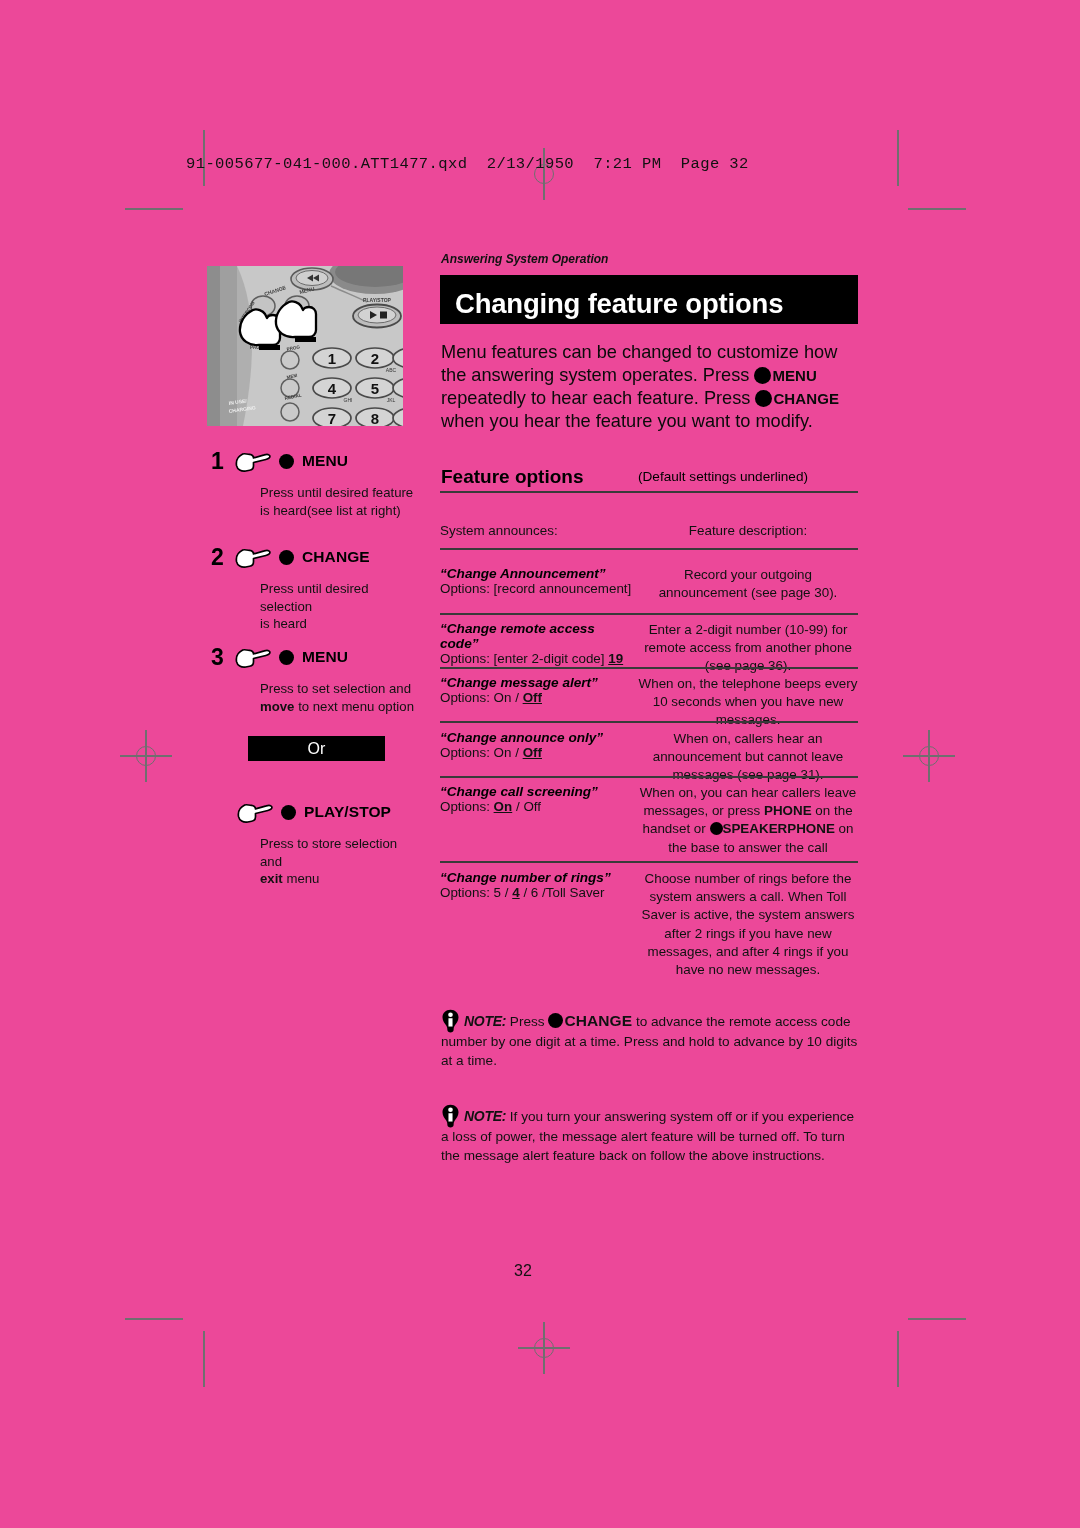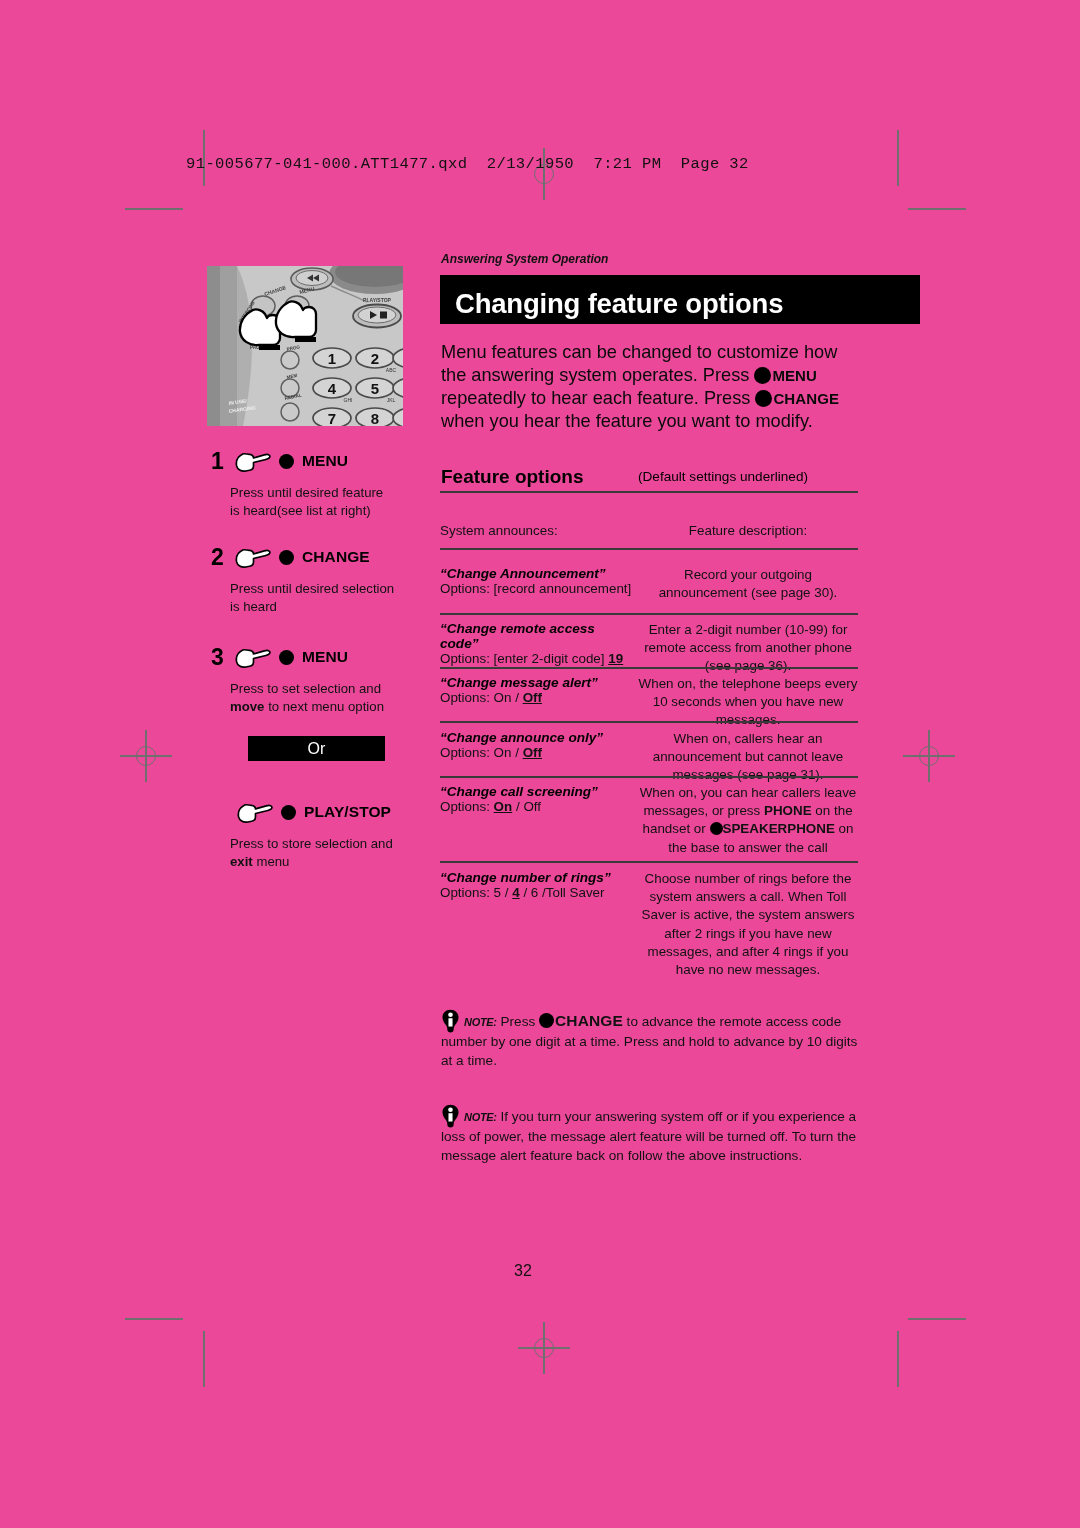--- a/index.html
+++ b/index.html
@@ -82,21 +82,21 @@
   .btn-dot.sm { width: 13px; height: 13px; vertical-align: -1.5px; }
   .btn-dot.lg { width: 17px; height: 17px; vertical-align: -2.5px; }
   .key-label {
     font-size: 15.5px;
     font-weight: bold;
     letter-spacing: 0.1px;
     margin-left: 1px;
   }
   .step-body {
     margin-top: 9px;
-    margin-left: 19px;
+    margin-left: 49px;
     font-size: 13.2px;
     line-height: 1.33;
     color: #111;
   }
   .step-body b { font-weight: bold; text-align: center; }
 
   .or-bar {
     position: absolute;
     left: 232px; top: 736px;
     width: 137px; height: 25px;
@@ -113,21 +113,21 @@
     position: absolute;
     left: 441px; top: 252px;
     font-size: 12px;
     font-style: italic;
     font-weight: bold;
     color: #111;
   }
   .title-bar {
     position: absolute;
     left: 440px; top: 275px;
-    width: 480px; height: 49px;
+    width: 418px; height: 49px;
     background: #000;
   }
   .title-bar span {
     position: absolute;
     left: 15px; bottom: 4px;
     color: #fff;
     font-size: 27.5px;
     font-weight: bold;
     letter-spacing: -0.2px;
   }
@@ -183,21 +183,21 @@
     line-height: 1.38;
     color: #111;
   }
   .ibadge {
     display: inline-block;
     width: 19px; height: 24px;
     vertical-align: -7px;
     margin-right: 4px;
   }
   .note-word {
-    font-size: 11px;
+    font-size: 14px;
     font-weight: bold;
     font-style: italic;
     letter-spacing: -0.3px;
   }
 
   .folio {
     position: absolute;
     left: 514px; top: 1262px;
     font-size: 16px;
     color: #111;

